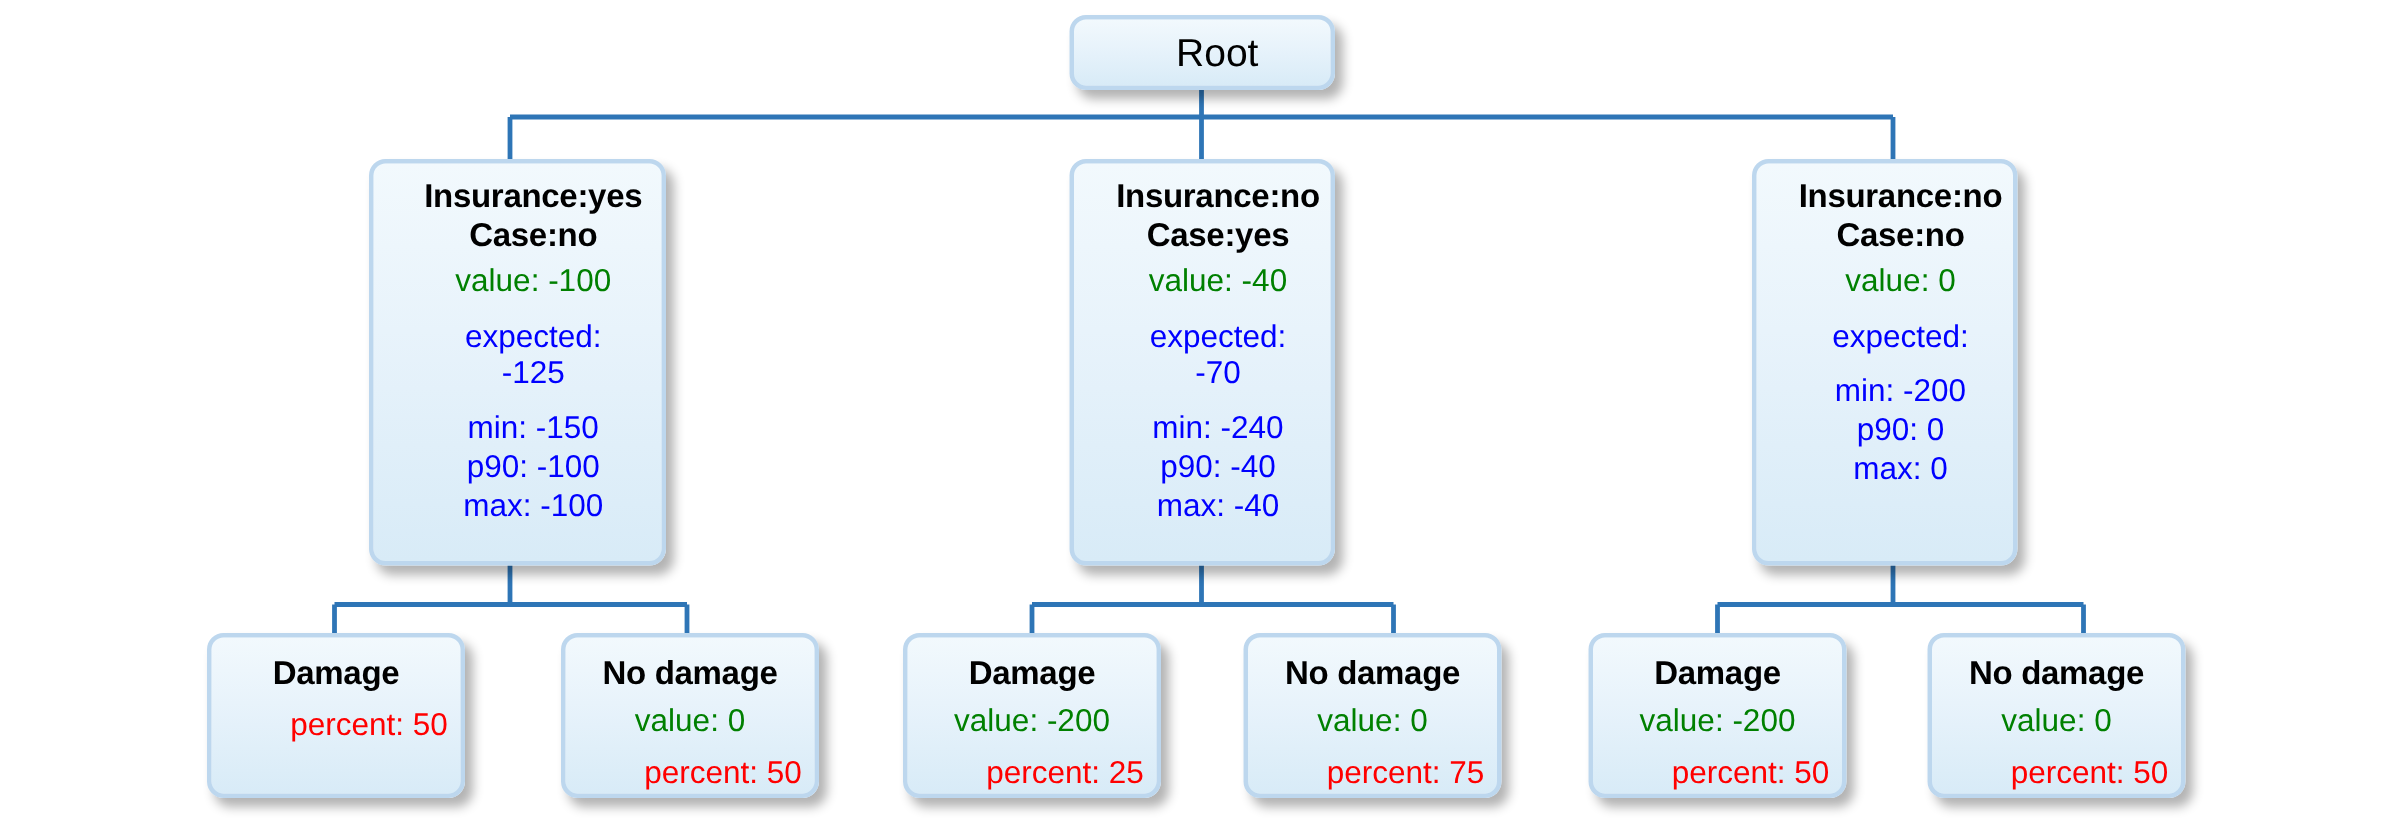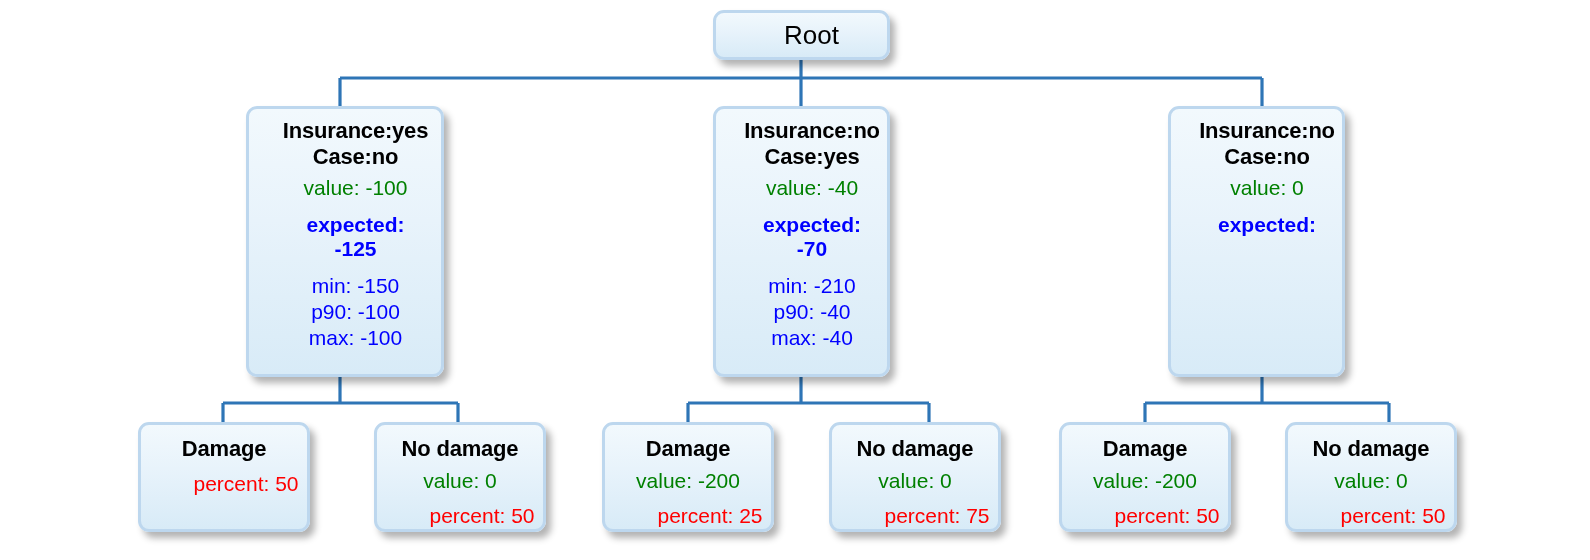--- a/index.html
+++ b/index.html
@@ -76,21 +76,21 @@
     margin-top: 7px;
   }
   .percent-line {
     font-size: 21px;
     color: #ff0000;
     margin-top: 10px;
     padding-left: 44px;
   }
   .expected-block {
     font-size: 21px;
-    font-weight: bold;
+    font-weight: normal;
     color: #0000ff;
     margin-top: 12px;
   }
   .expected-block .exp-val {
     display: block;
   }
   .stats-block {
     font-size: 21px;
     color: #0000ff;
     margin-top: 12px;
@@ -151,32 +151,37 @@
 
   <div class="node node-branch" style="left:713px; top:106px; width:177px; height:271px;">
     <div class="title-line">Insurance:no</div>
     <div class="title-line">Case:yes</div>
     <div class="value-line">value: -40</div>
     <div class="expected-block">
       <span>expected:</span>
       <span class="exp-val">-70</span>
     </div>
     <div class="stats-block">
-      <div>min: -210</div>
+      <div>min: -240</div>
       <div>p90: -40</div>
       <div>max: -40</div>
     </div>
   </div>
 
   <div class="node node-branch" style="left:1168px; top:106px; width:177px; height:271px;">
     <div class="title-line">Insurance:no</div>
     <div class="title-line">Case:no</div>
     <div class="value-line">value: 0</div>
     <div class="expected-block">
       <span>expected:</span>
+    </div>
+    <div class="stats-block">
+      <div>min: -200</div>
+      <div>p90: 0</div>
+      <div>max: 0</div>
     </div>
   </div>
 
   <div class="node node-leaf leaf" style="left:138px; top:422px; width:172px; height:110px;">
     <div class="title-line">Damage</div>
     <div class="percent-line">percent: 50</div>
   </div>
 
   <div class="node node-leaf leaf" style="left:374px; top:422px; width:172px; height:110px;">
     <div class="title-line">No damage</div>

